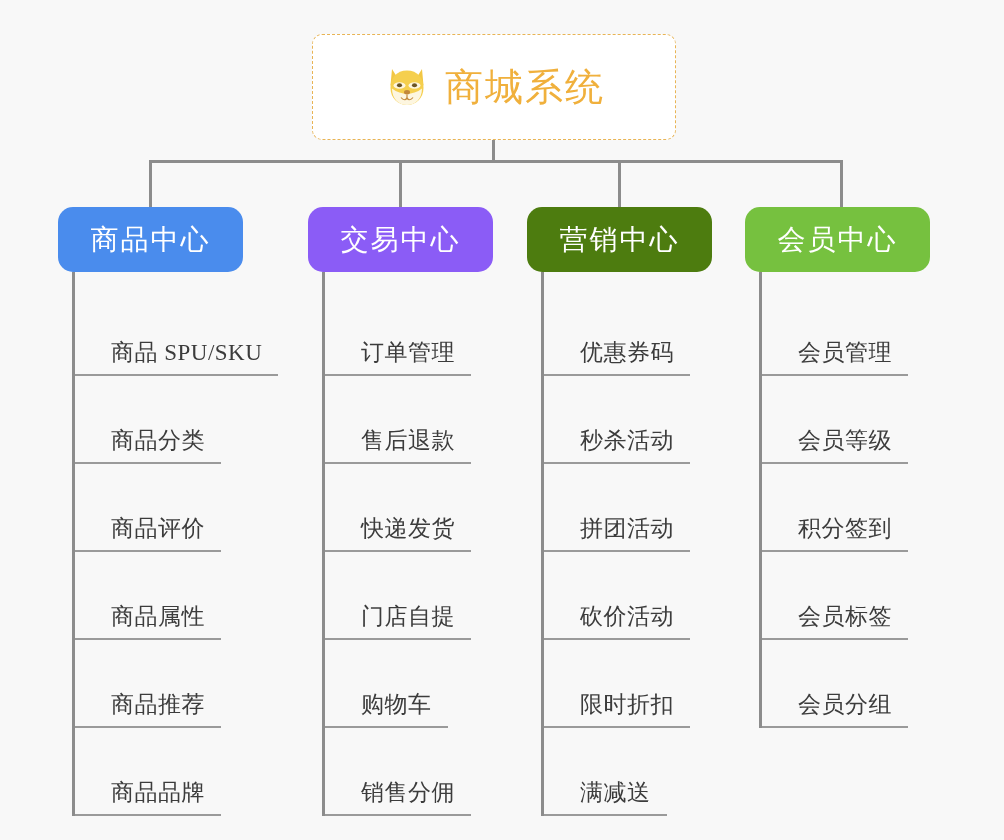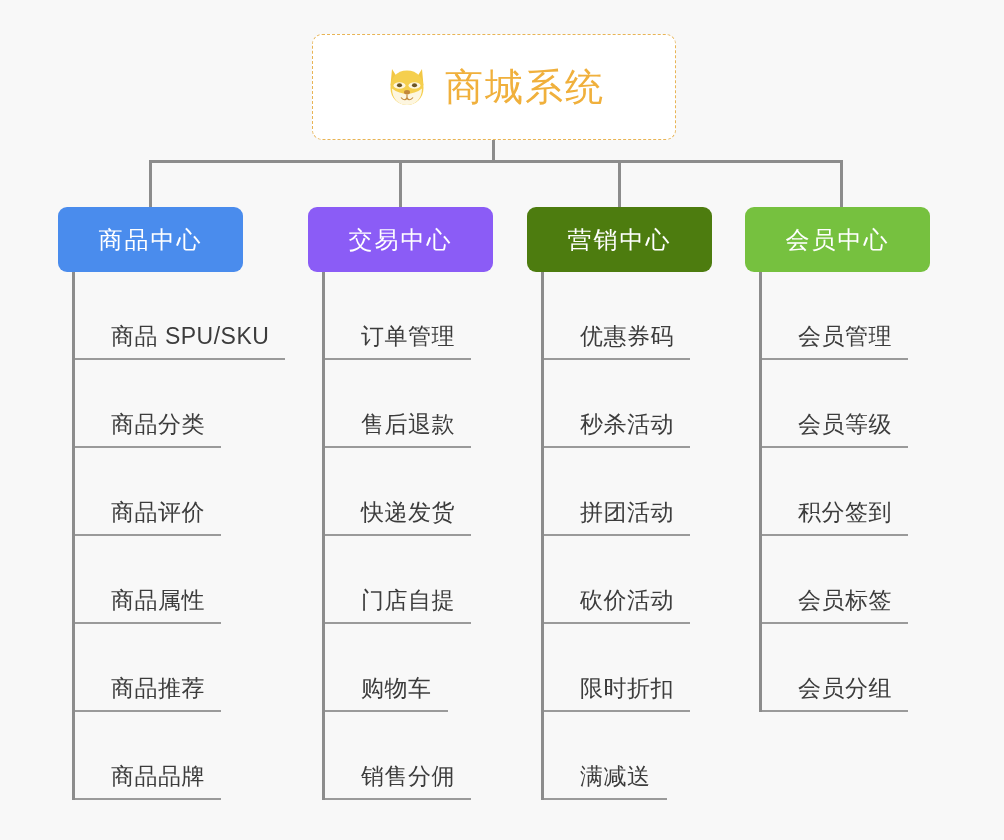--- a/index.html
+++ b/index.html
@@ -10,20 +10,21 @@
     background: #f8f8f8;
     font-family: "Liberation Sans", "DejaVu Sans", sans-serif;
     overflow: hidden;
   }
 
   #mindmap {
     position: relative;
     width: 1004px;
     height: 624px;
     background: #f8f8f8;
+    font-family: Liberation Serif, serif;
   }
 
   
   .root-node {
     position: absolute;
     left: 312px;
     top: 34px;
     width: 364px;
     height: 106px;
     background: #ffffff;
@@ -81,37 +82,37 @@
 
   
   .branch {
     position: absolute;
     top: 207px;
   }
 
   .branch-header {
     width: 185px;
     height: 65px;
-    border-radius: 9px;
+    border-radius: 15px;
     display: flex;
     align-items: center;
     justify-content: center;
     color: #ffffff;
-    font-size: 24px;
+    font-size: 28px;
     letter-spacing: 2px;
     white-space: nowrap;
   }
 
   
   .leaf-group {
     position: relative;
     margin-left: 14px;
     padding-left: 0;
     border-left: 3px solid #8c8c8c;
-    padding-top: 0;
+    padding-top: 16px;
   }
 
   .leaf-item {
     height: 88px;
     display: flex;
     align-items: flex-end;
     justify-content: flex-start;
   }
 
   .leaf-underline {

